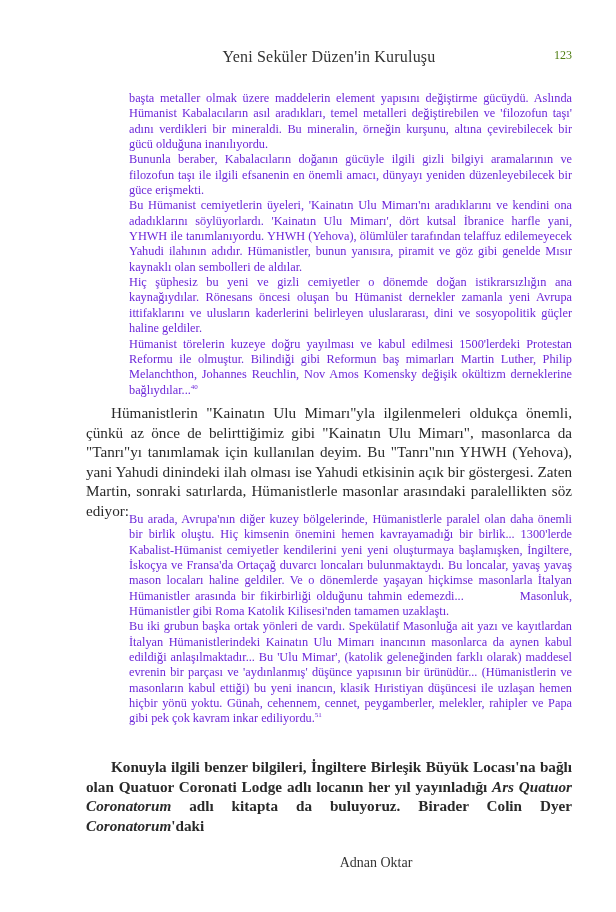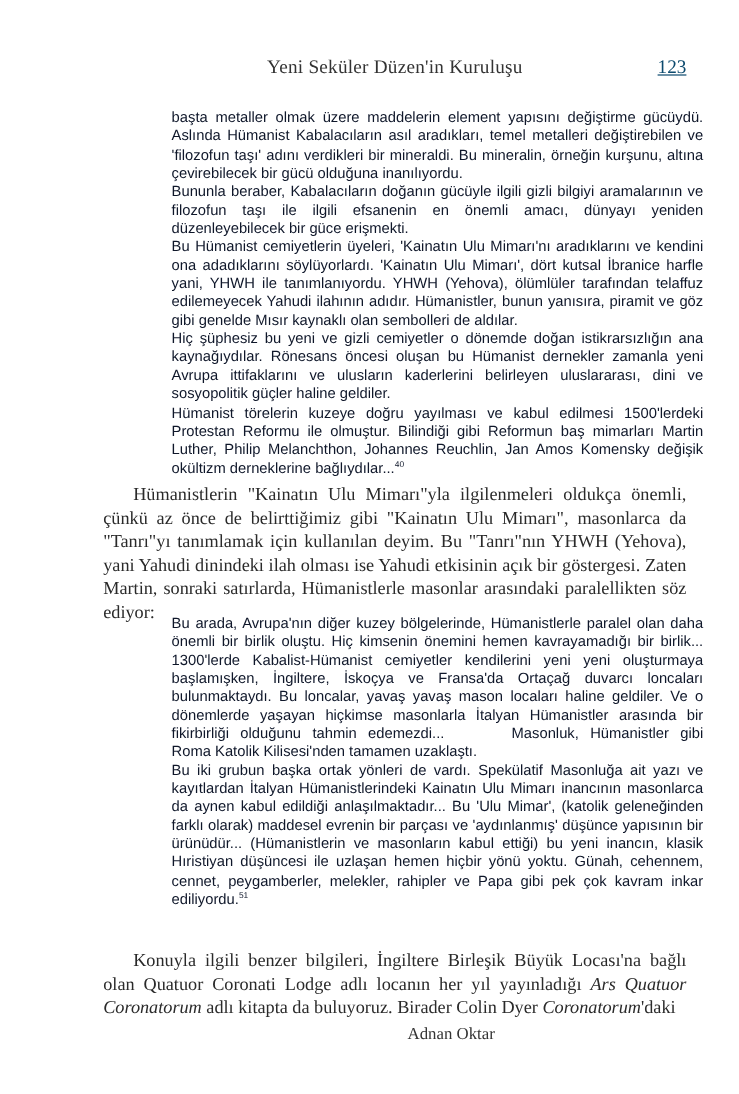--- a/index.html
+++ b/index.html
@@ -3,53 +3,53 @@
 <meta charset="utf-8">
 <style>
   html, body { margin:0; padding:0; background:#ffffff; }
   body { width:616px; height:912px; position:relative; overflow:hidden;
          font-family:"DejaVu Serif", "Liberation Serif", serif; color:#2a2a2a; }
   .page { position:absolute; left:0; top:0; width:616px; height:912px; background:#fff;margin-left:24px; }
   .running-head { position:absolute; top:48px; left:62px; width:486px; height:20px; }
   .running-title { position:absolute; left:0; right:0; top:0; text-align:center;
                    font-family:"Liberation Serif", serif; font-size:16px; color:#333; letter-spacing:0.2px; }
   .page-number { position:absolute; right:0; top:0; font-family:"Liberation Serif", serif;
-                 font-size:16px; color:#0c4a6e;text-decoration:underline; }
-  .quote { position:absolute; left:119px; width:443px; font-family:Liberation Sans, sans-serif;
-           font-size:12.3px; line-height:15.35px; text-align:justify; color:#0f172a; }
+                 font-size:12px; color:#4d7c0f; }
+  .quote { position:absolute; left:105px; width:443px; font-family:Liberation Serif, serif;
+           font-size:12.3px; line-height:15.35px; text-align:justify; color:#6d28d9; }
   .quote p { margin:0; }
   .body-para { position:absolute; left:62px; width:486px; font-family:"Liberation Serif", serif;
                font-size:15.2px; line-height:19.6px; text-align:justify; color:#2a2a2a; }
   .body-para p { margin:0; text-indent:25px; }
   sup { font-size:7px; line-height:0; vertical-align:5px; }
   .footer { position:absolute; top:855px; left:0; width:616px; text-align:center;
             font-family:"Liberation Serif", serif; font-size:14px; color:#333;padding-left:44px; }
   .quote1 { top:91px; }
   .body1 { top:403px; }
   .quote2 { top:512px; }
-  .body2 { top:791px; }
+  .body2 { top:757px;font-weight:bold; }
   .gap { display:inline-block; width:56px; }
   .lasti { text-align-last:justify; }
 </style>
 </head>
 <body>
 
 <div class="page">
 
   <div class="running-head">
     <div class="running-title">Yeni Seküler Düzen'in Kuruluşu</div>
     <div class="page-number">123</div>
   </div>
 
   <div class="quote quote1">
     <p>başta metaller olmak üzere maddelerin element yapısını değiştirme gücüydü. Aslında Hümanist Kabalacıların asıl aradıkları, temel metalleri değiştirebilen ve 'filozofun taşı' adını verdikleri bir mineraldi. Bu mineralin, örneğin kurşunu, altına çevirebilecek bir gücü olduğuna inanılıyordu.</p>
     <p>Bununla beraber, Kabalacıların doğanın gücüyle ilgili gizli bilgiyi aramalarının ve filozofun taşı ile ilgili efsanenin en önemli amacı, dünyayı yeniden düzenleyebilecek bir güce erişmekti.</p>
     <p>Bu Hümanist cemiyetlerin üyeleri, 'Kainatın Ulu Mimarı'nı aradıklarını ve kendini ona adadıklarını söylüyorlardı. 'Kainatın Ulu Mimarı', dört kutsal İbranice harfle yani, YHWH ile tanımlanıyordu. YHWH (Yehova), ölümlüler tarafından telaffuz edilemeyecek Yahudi ilahının adıdır. Hümanistler, bunun yanısıra, piramit ve göz gibi genelde Mısır kaynaklı olan sembolleri de aldılar.</p>
     <p>Hiç şüphesiz bu yeni ve gizli cemiyetler o dönemde doğan istikrarsızlığın ana kaynağıydılar. Rönesans öncesi oluşan bu Hümanist dernekler zamanla yeni Avrupa ittifaklarını ve ulusların kaderlerini belirleyen uluslararası, dini ve sosyopolitik güçler haline geldiler.</p>
-    <p><span>Hümanist törelerin kuzeye doğru yayılması ve kabul edilmesi 1500'lerdeki Protestan Reformu ile olmuştur. Bilindiği gibi Reformun baş mimarları Martin Luther, Philip Melanchthon, Johannes Reuchlin, Jan Amos Komensky değişik okültizm derneklerine bağlıydılar...</span><sup>40</sup></p>
+    <p><span>Hümanist törelerin kuzeye doğru yayılması ve kabul edilmesi 1500'lerdeki Protestan Reformu ile olmuştur. Bilindiği gibi Reformun baş mimarları Martin Luther, Philip Melanchthon, Johannes Reuchlin, Nov Amos Komensky değişik okültizm derneklerine bağlıydılar...</span><sup>40</sup></p>
   </div>
 
   <div class="body-para body1">
     <p>Hümanistlerin "Kainatın Ulu Mimarı"yla ilgilenmeleri oldukça önemli, çünkü az önce de belirttiğimiz gibi "Kainatın Ulu Mimarı", masonlarca da "Tanrı"yı tanımlamak için kullanılan deyim. Bu "Tanrı"nın YHWH (Yehova), yani Yahudi dinindeki ilah olması ise Yahudi etkisinin açık bir göstergesi. Zaten Martin, sonraki satırlarda, Hümanistlerle masonlar arasındaki paralellikten söz ediyor:</p>
   </div>
 
   <div class="quote quote2">
     <p><span>Bu arada, Avrupa'nın diğer kuzey bölgelerinde, Hümanistlerle paralel olan daha önemli bir birlik oluştu. Hiç kimsenin önemini hemen kavrayamadığı bir birlik... 1300'lerde Kabalist-Hümanist cemiyetler kendilerini yeni yeni oluşturmaya başlamışken, İngiltere, İskoçya ve Fransa'da Ortaçağ duvarcı loncaları bulunmaktaydı. Bu loncalar, yavaş yavaş mason locaları haline geldiler. Ve o dönemlerde yaşayan hiçkimse masonlarla İtalyan Hümanistler arasında bir fikirbirliği olduğunu tahmin edemezdi...</span><span class="gap"></span><span>Masonluk, Hümanistler gibi Roma Katolik Kilisesi'nden tamamen uzaklaştı.</span></p>
     <p><span>Bu iki grubun başka ortak yönleri de vardı. Spekülatif Masonluğa ait yazı ve kayıtlardan İtalyan Hümanistlerindeki Kainatın Ulu Mimarı inancının masonlarca da aynen kabul edildiği anlaşılmaktadır... Bu 'Ulu Mimar', (katolik geleneğinden farklı olarak) maddesel evrenin bir parçası ve 'aydınlanmış' düşünce yapısının bir ürünüdür... (Hümanistlerin ve masonların kabul ettiği) bu yeni inancın, klasik Hıristiyan düşüncesi ile uzlaşan hemen hiçbir yönü yoktu. Günah, cehennem, cennet, peygamberler, melekler, rahipler ve Papa gibi pek çok kavram inkar ediliyordu.</span><sup>51</sup></p>
   </div>

